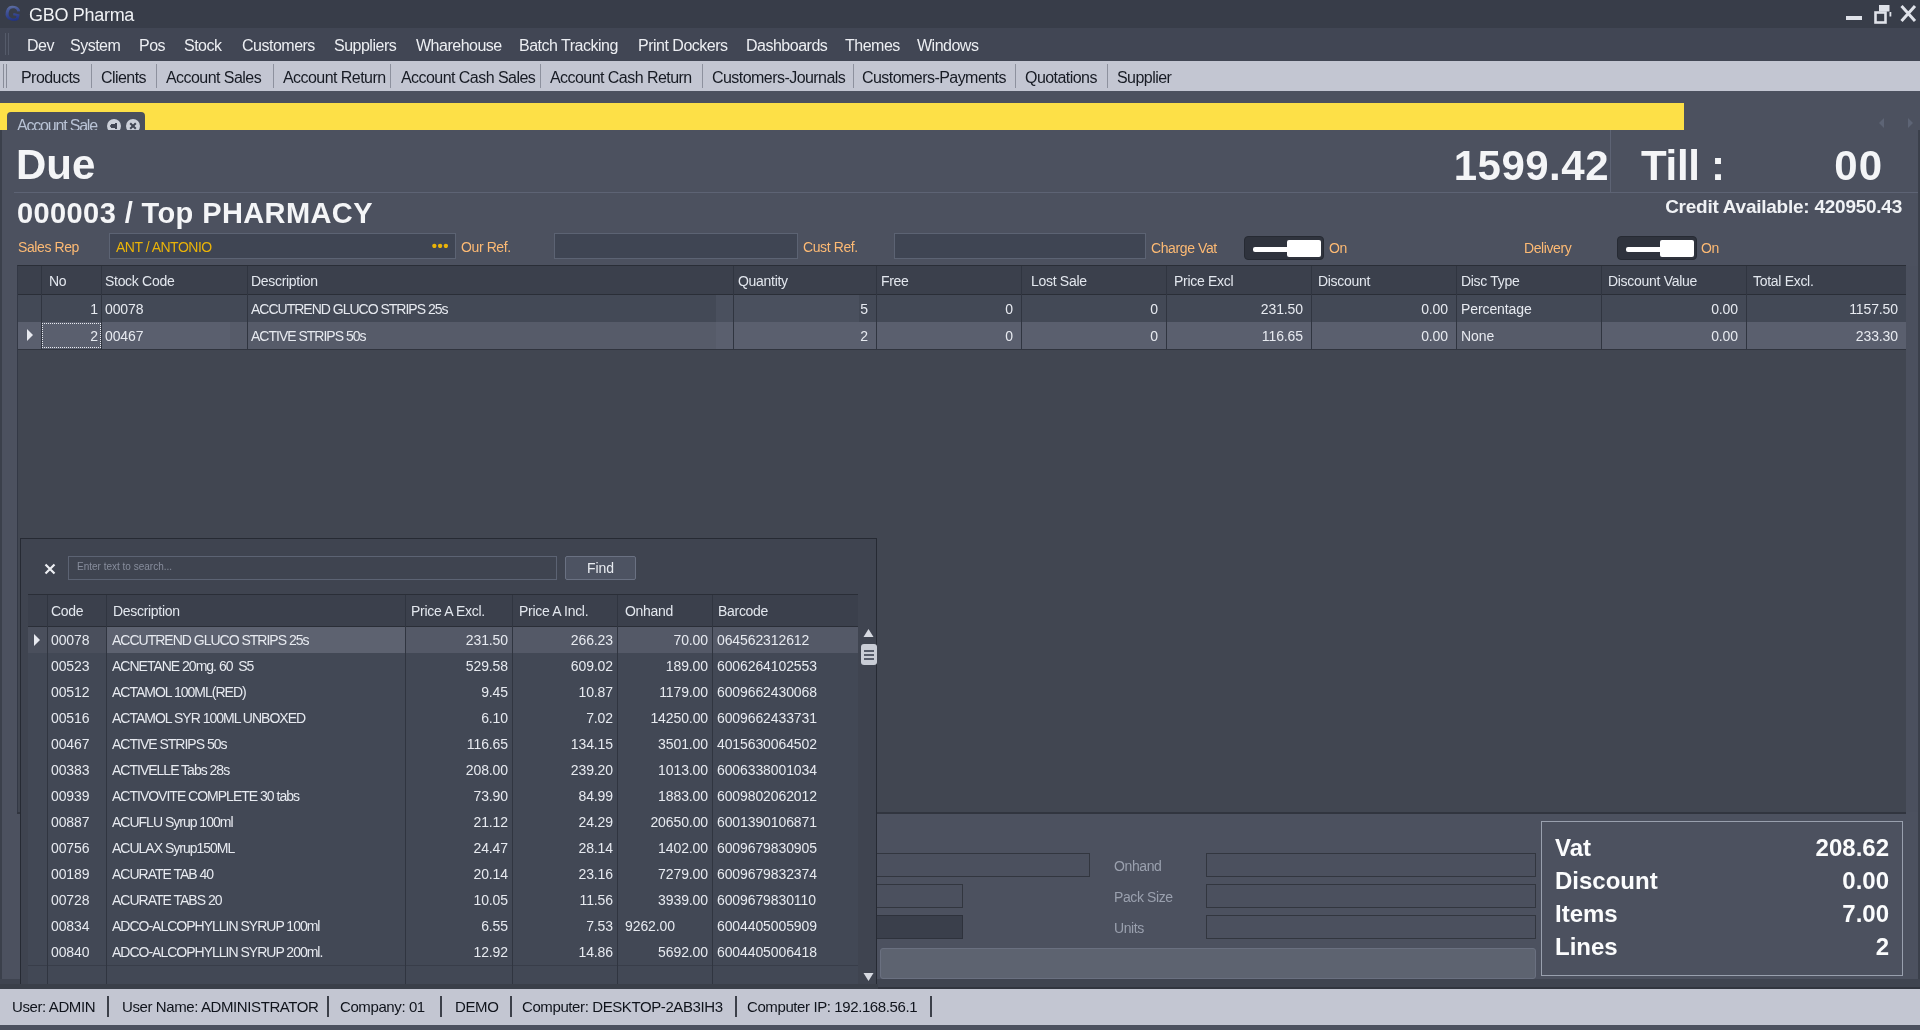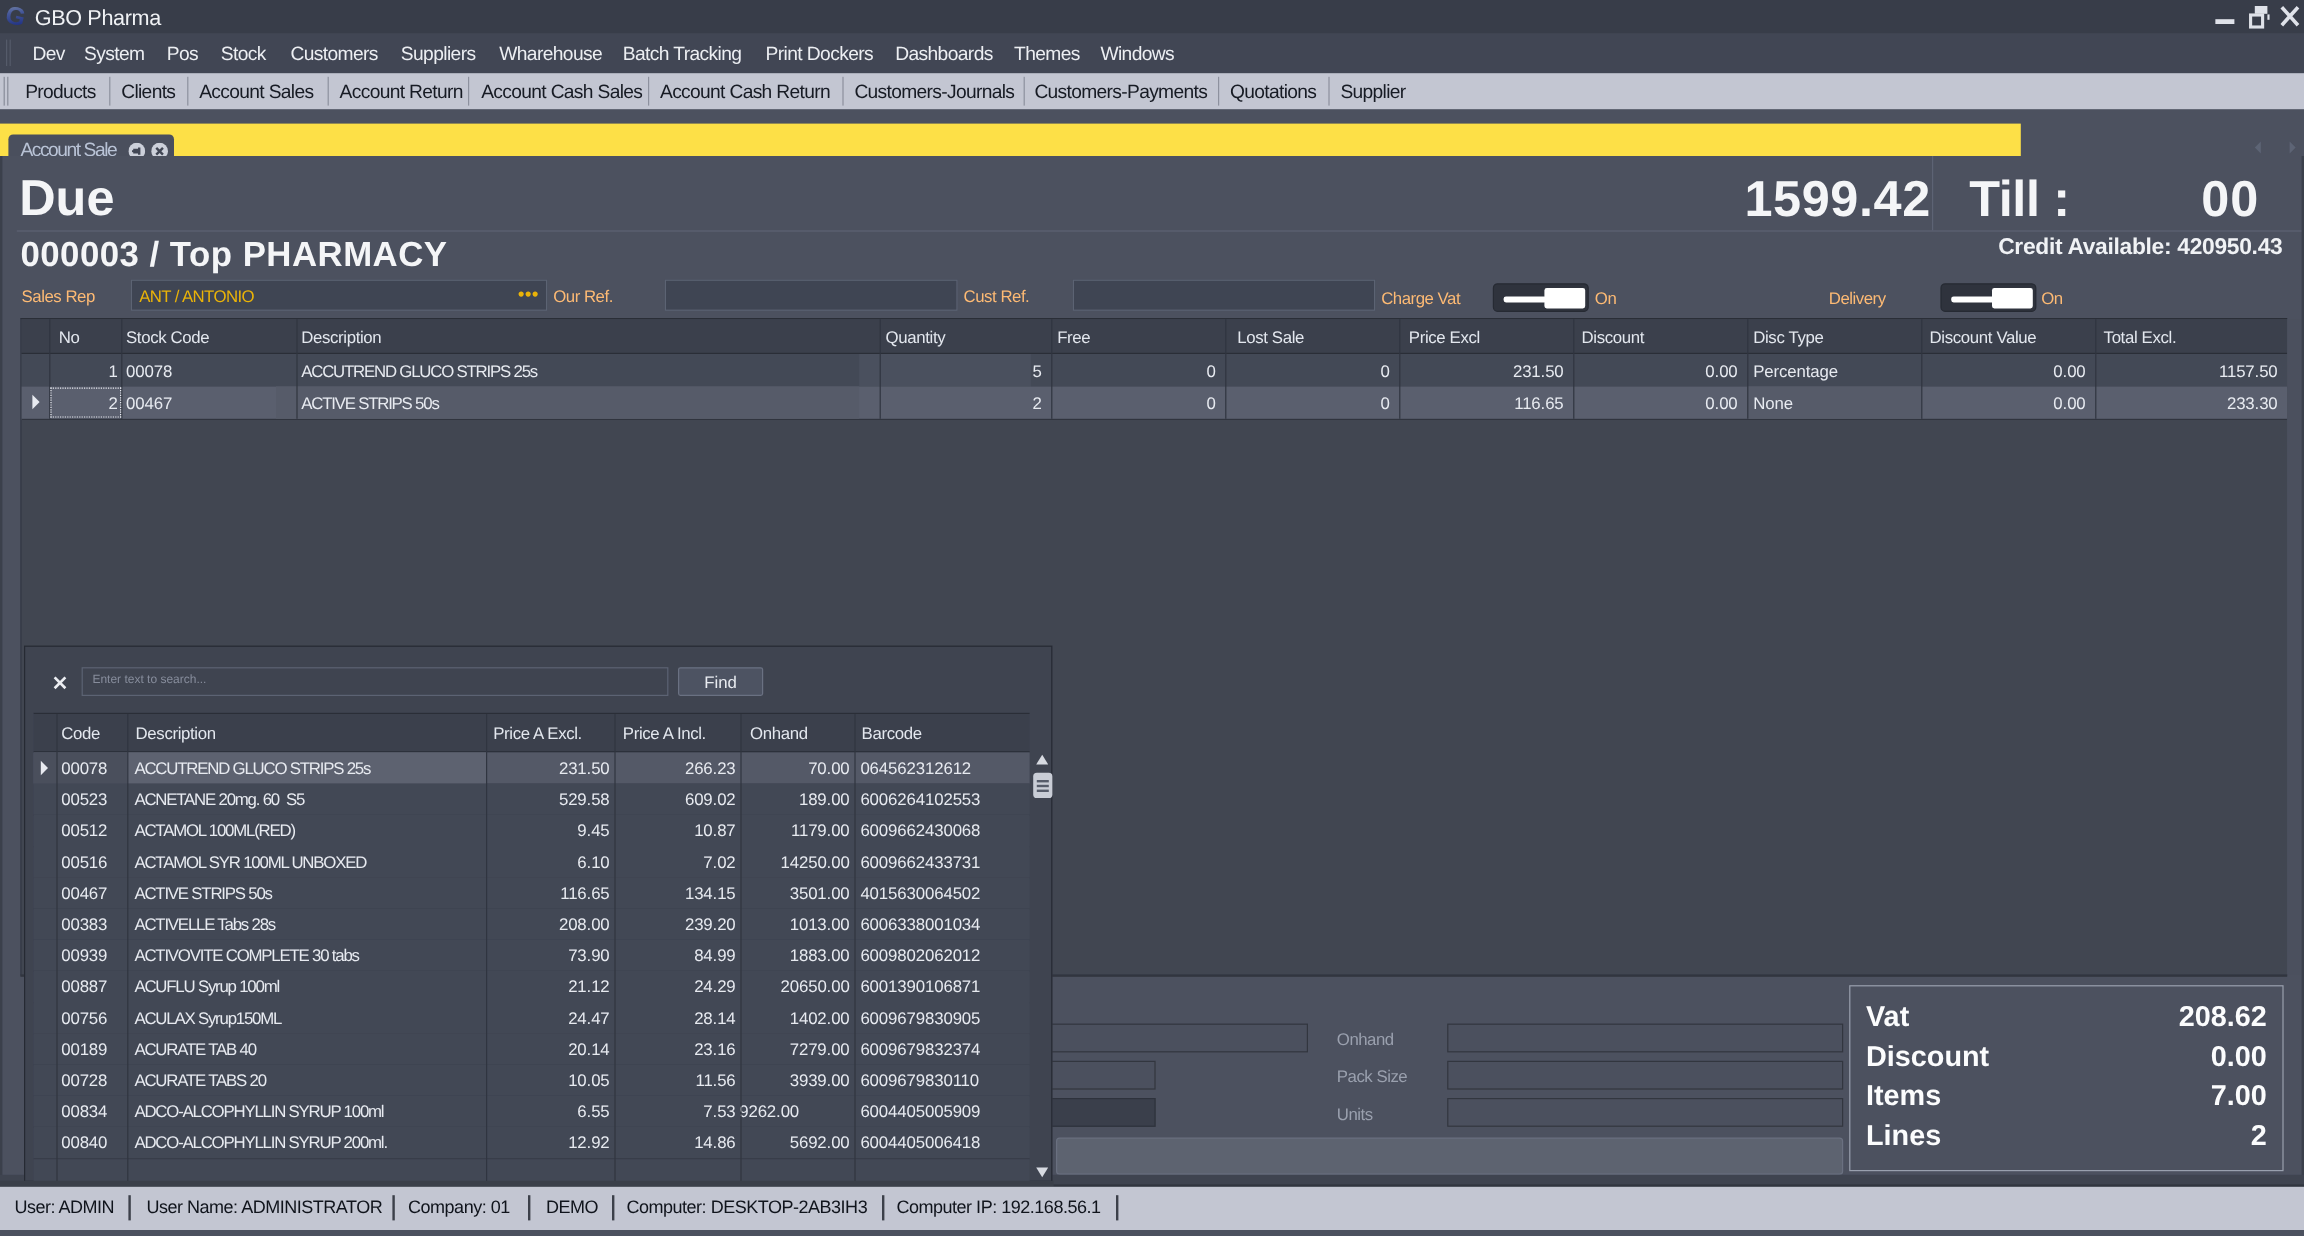--- a/index.html
+++ b/index.html
@@ -376,21 +376,21 @@
         <div class="c" style="left:380px;width:100px;text-align:right">10.05</div>
         <div class="c" style="left:485px;width:100px;text-align:right">11.56</div>
         <div class="c" style="left:580px;width:100px;text-align:right">3939.00</div>
         <div class="c" style="left:689px">6009679830110</div>
       </div>
       <div class="srow" style="top:318px;background:#424855">
         <div class="c" style="left:23px">00834</div>
         <div class="c d" style="left:84px">ADCO-ALCOPHYLLIN SYRUP 100ml</div>
         <div class="c" style="left:380px;width:100px;text-align:right">6.55</div>
         <div class="c" style="left:485px;width:100px;text-align:right">7.53</div>
-        <div class="c" style="left:588px;width:100px;text-align:left">9262.00</div>
+        <div class="c" style="left:572px;width:100px;text-align:center">9262.00</div>
         <div class="c" style="left:689px">6004405005909</div>
       </div>
       <div class="srow" style="top:344px;background:#424855">
         <div class="c" style="left:23px">00840</div>
         <div class="c d" style="left:84px">ADCO-ALCOPHYLLIN SYRUP 200ml.</div>
         <div class="c" style="left:380px;width:100px;text-align:right">12.92</div>
         <div class="c" style="left:485px;width:100px;text-align:right">14.86</div>
         <div class="c" style="left:580px;width:100px;text-align:right">5692.00</div>
         <div class="c" style="left:689px">6004405006418</div>
       </div>

